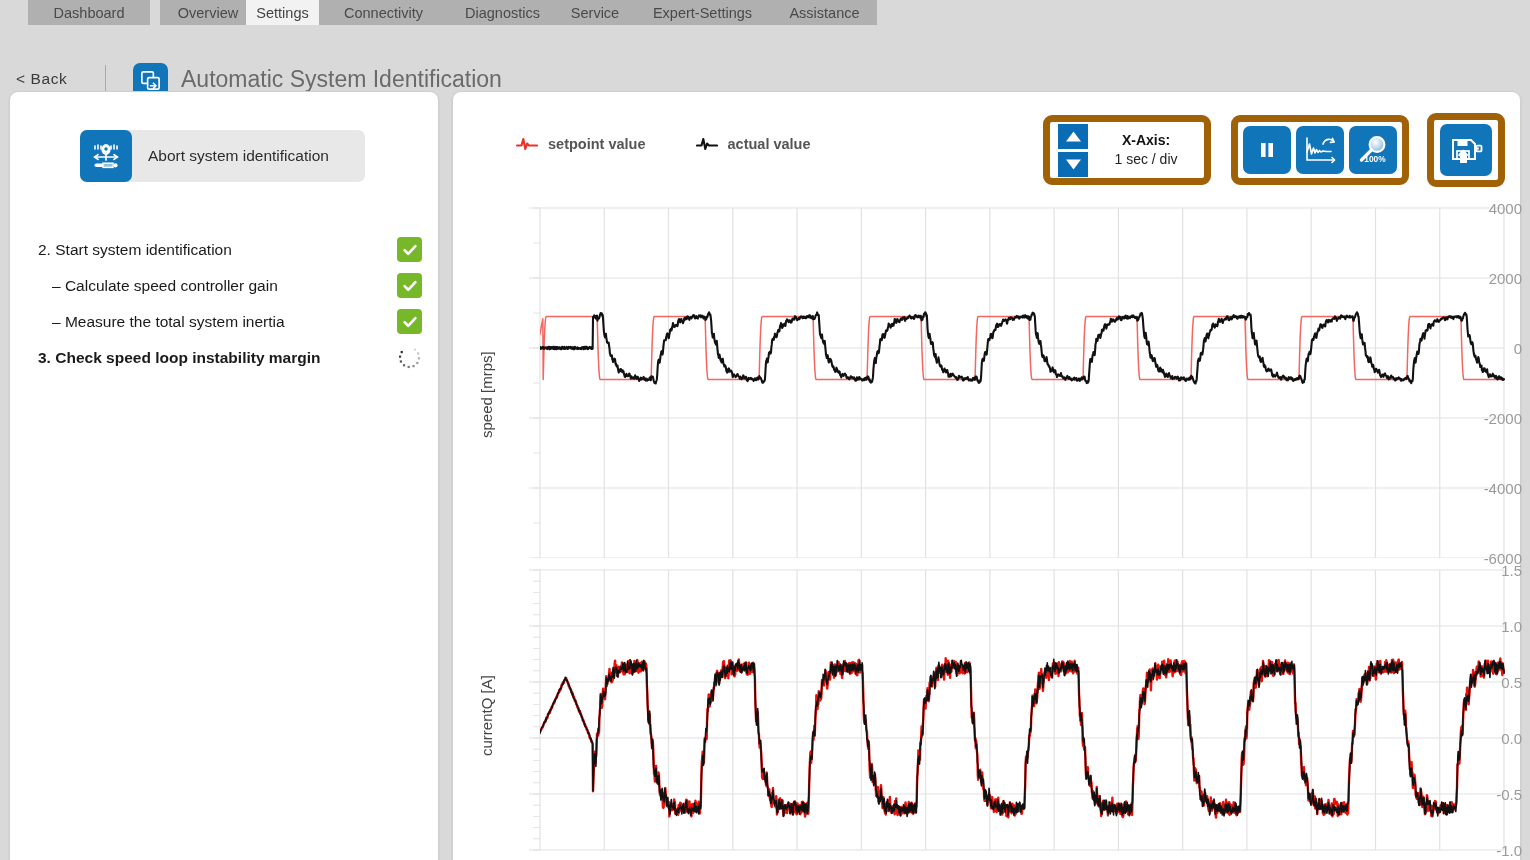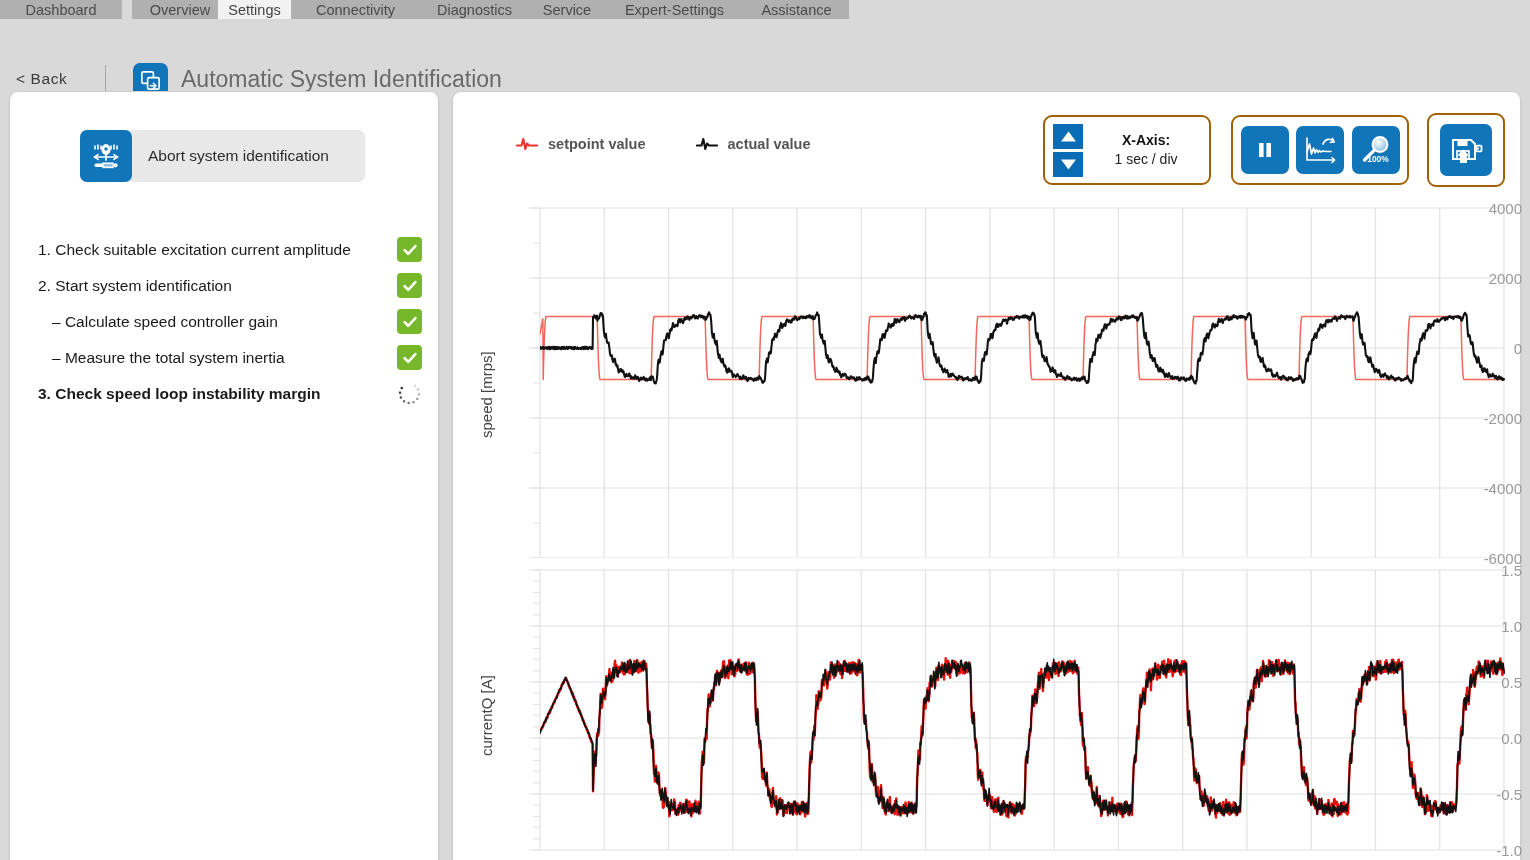--- a/index.html
+++ b/index.html
@@ -9,27 +9,28 @@
     font-family: "Liberation Sans", sans-serif;
     overflow: hidden;
   }
 
   
   .tabbar {
     position: absolute; left: 0; top: 0; width: 1530px; height: 25px;
     background: #d9d9d9;
   }
   .tab {
-    position: absolute; top: 0; height: 19px;
+    position: absolute; top: 0; height: 25px;
     background: #b0b0b0;
     color: #4a4a4a;
     font-size: 14.5px;
     display: flex; align-items: center; justify-content: center;
     cursor: pointer;
     user-select: none;
+    margin-left: 28px;
   }
   .tab.active {
     background: #f2f2f2;
     color: #444;
     text-align: center;
   }
 
   
   .header {
     position: absolute; left: 0; top: 25px; width: 1530px; height: 62px;
@@ -105,21 +106,21 @@
     display: flex; align-items: center; justify-content: center;
   }
   .spinner {
     position: absolute; left: 386px; top: 4px;
     width: 27px; height: 27px;
   }
 
   
   .tb-group {
     position: absolute;
-    border: 2px solid #a16207;
+    border: 7px solid #a16207;
     border-radius: 9px;
     background: #fff;
     display: flex; align-items: center;
   }
   #xaxis-group  { left: 1043px; top: 115px; width: 168px; height: 70px; }
   #control-group{ left: 1231px; top: 115px; width: 178px; height: 70px;
                   justify-content: space-evenly; }
   #save-group   { left: 1427px; top: 113px; width: 78px; height: 74px;
                   justify-content: center; }
 
@@ -227,28 +228,20 @@
           <line x1="21" y1="25.2" x2="21" y2="29.4"></line>
           <line x1="23" y1="25.2" x2="23" y2="29.4"></line>
         </g>
         <circle cx="27.5" cy="27.3" r="2.1" fill="#fff"></circle>
       </svg>
     </div>
     <div class="abort-label">Abort system identification</div>
   </div>
 
   <div class="steps" id="step-list">
-      <div class="step-row lvl0">
-        <div class="step-label">1. Check suitable excitation current amplitude</div>
-        <div class="check">
-          <svg width="18" height="18" viewBox="0 0 18 18">
-            <path d="M3.6 9.2 L7.2 12.8 L14.4 5.2" fill="none" stroke="#fff" stroke-width="2.6" stroke-linecap="round" stroke-linejoin="round"></path>
-          </svg>
-        </div>
-      </div>
       <div class="step-row lvl0">
         <div class="step-label">2. Start system identification</div>
         <div class="check">
           <svg width="18" height="18" viewBox="0 0 18 18">
             <path d="M3.6 9.2 L7.2 12.8 L14.4 5.2" fill="none" stroke="#fff" stroke-width="2.6" stroke-linecap="round" stroke-linejoin="round"></path>
           </svg>
         </div>
       </div>
       <div class="step-row lvl1">
         <div class="step-label">– Calculate speed controller gain</div>

